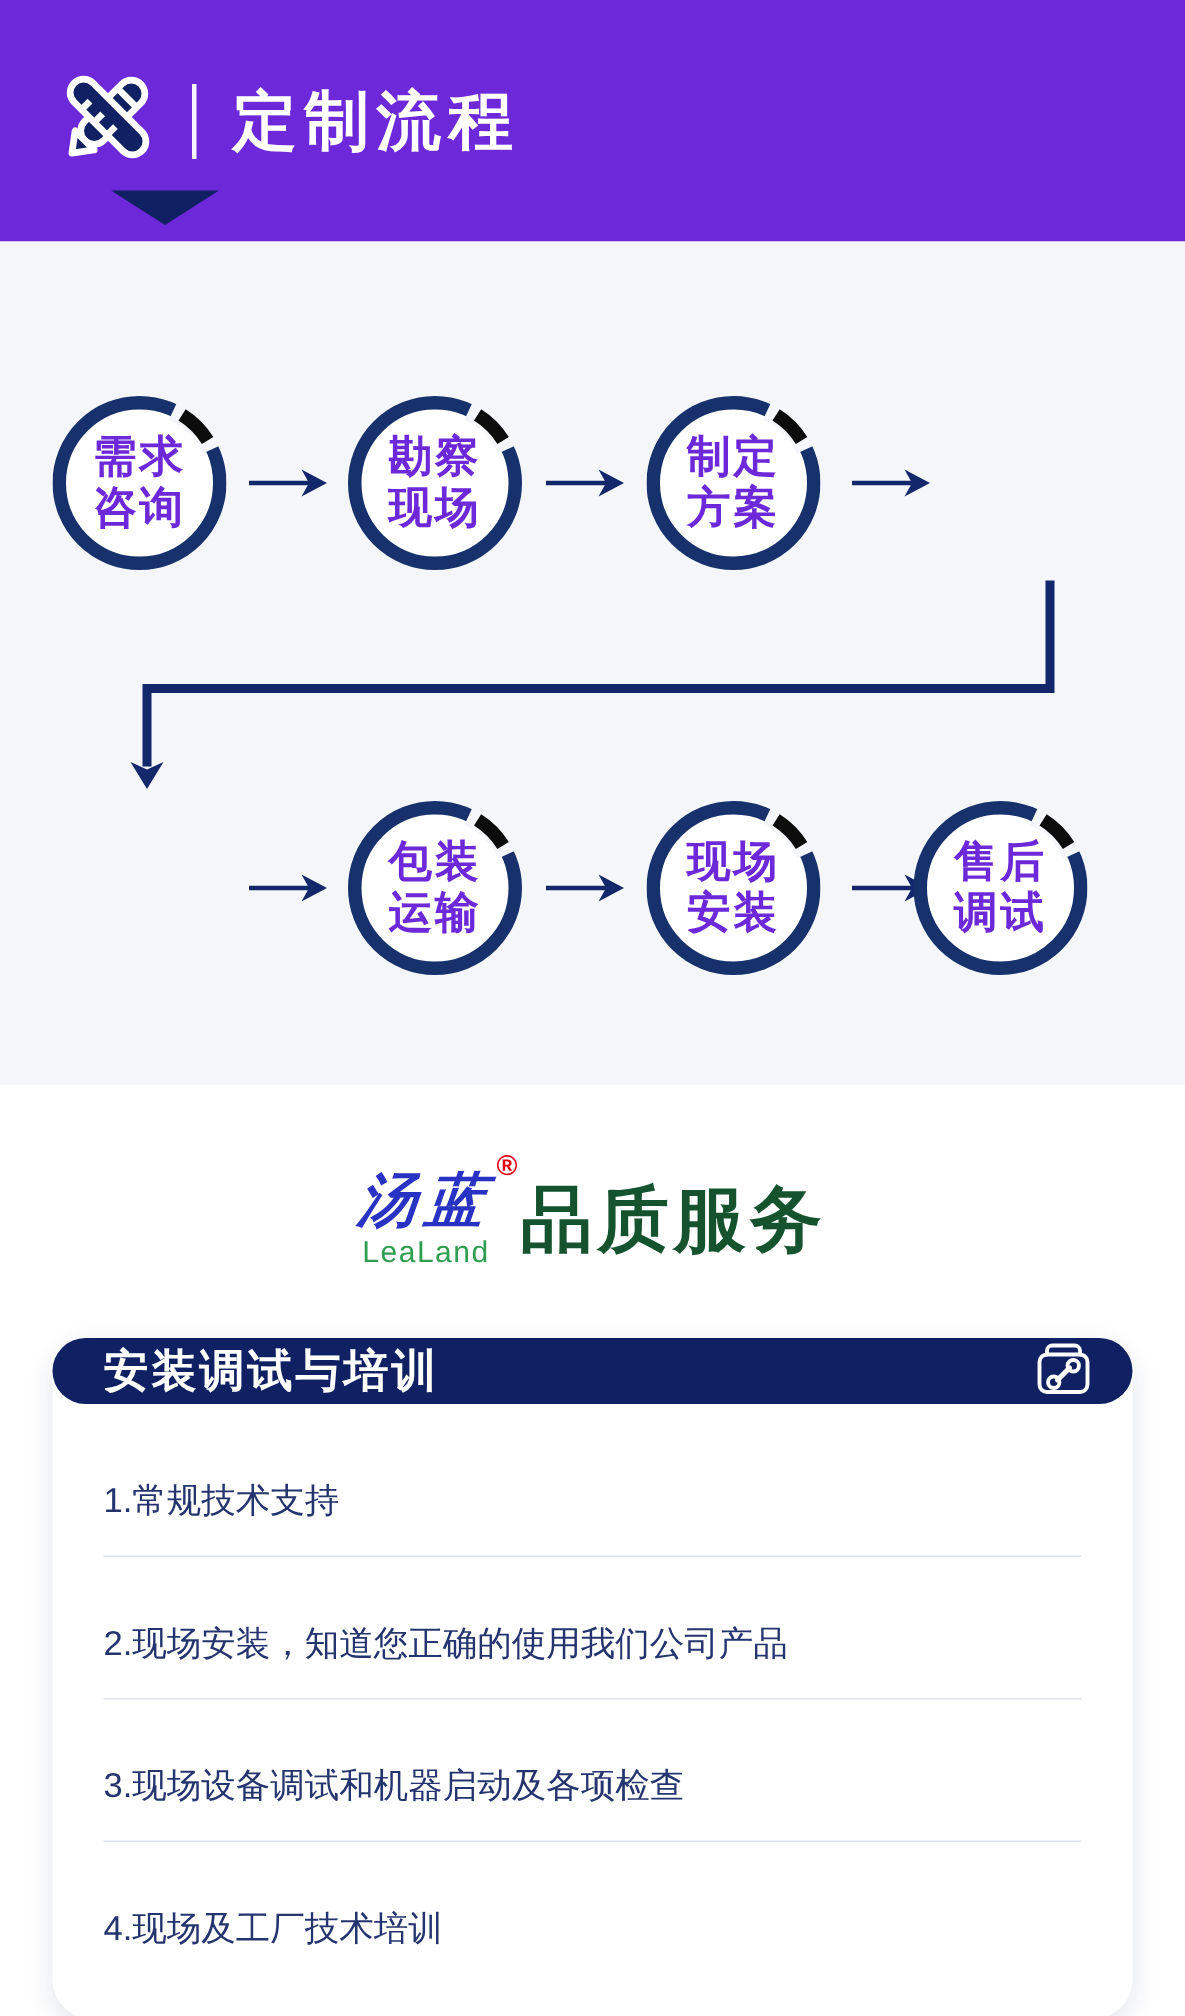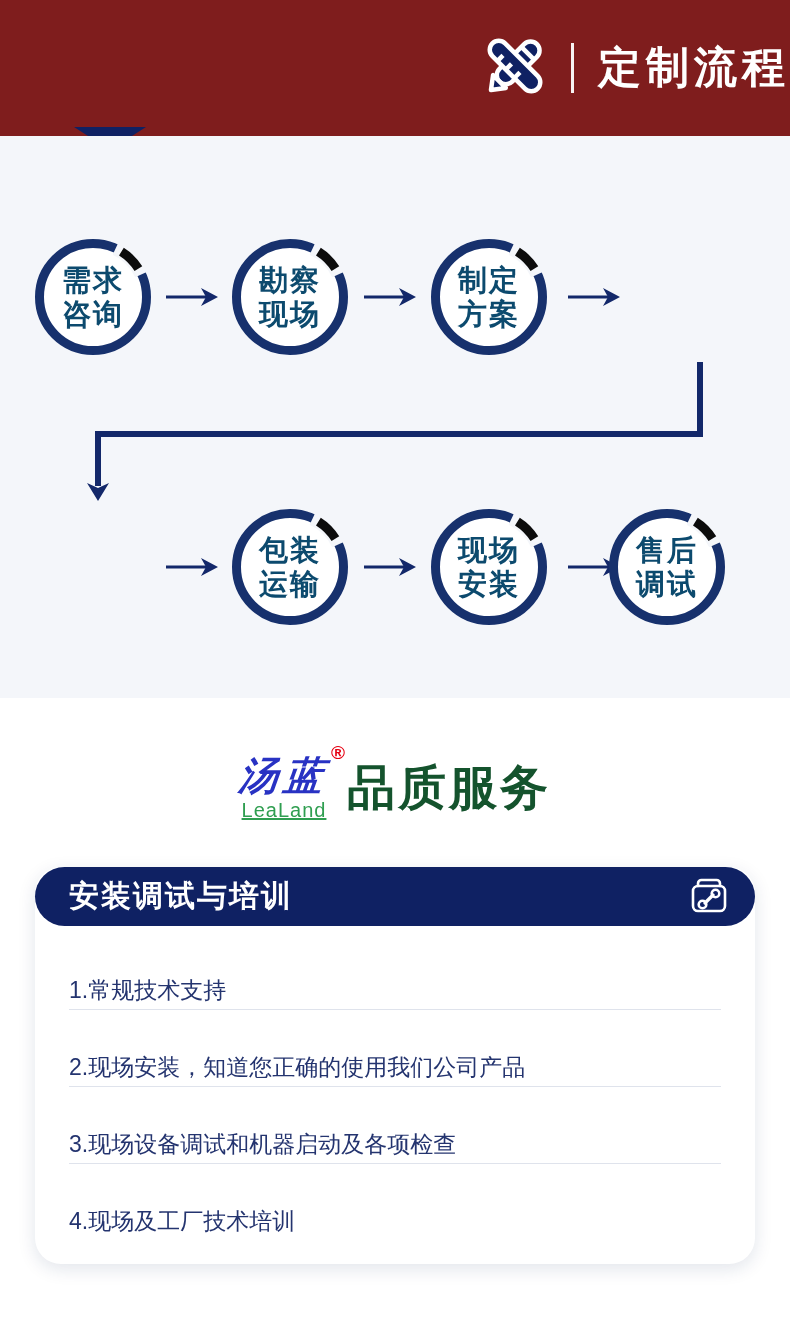--- a/index.html
+++ b/index.html
@@ -6,25 +6,24 @@
   html, body { background: #ffffff; }
   body {
     width: 790px;
     font-family: "Liberation Sans", "DejaVu Sans", sans-serif;
   }
   .page { position: relative; width: 790px; height: 1344px; background: #ffffff; overflow: hidden; }
 
   
   .header {
     position: relative;
-    height: 136px;
-    background: #7f1d1d;
+    height: 161px;
+    background: #6d28d9;
     display: flex;
     align-items: center;
-    justify-content: flex-end;
   }
   .header-icon { margin-left: 38px; flex: 0 0 auto; }
   .header-divider {
     width: 3px; height: 50px;
     background: rgba(255,255,255,0.95);
     margin: 0 24px 0 22px;
   }
   .header-title {
     color: #ffffff;
     font-size: 43px;
@@ -47,21 +46,21 @@
     background: #f4f6fa;
   }
   .flow-overlay { position: absolute; left: 0; top: 0; }
   .step { position: absolute; width: 116px; height: 116px; }
   .step svg { position: absolute; left: 0; top: 0; }
   .step-label {
     position: absolute; inset: 0;
     display: flex; flex-direction: column;
     align-items: center; justify-content: center;
     font-size: 29px; line-height: 34px;
-    font-weight: bold; color: #0c4a6e;
+    font-weight: bold; color: #6d28d9;
     letter-spacing: 2px;
     z-index: 2;
   }
 
   
   .brand {
     padding-top: 56px;
     display: flex;
     align-items: center;
     justify-content: center;
@@ -79,58 +78,57 @@
   .logo-reg {
     position: absolute; top: -12px; right: 2px;
     color: #e60012; font-size: 19px; font-weight: bold;
     font-style: normal;
   }
   .logo-en {
     color: #2f9e50;
     font-size: 20px;
     letter-spacing: 1px;
     line-height: 24px;
-    text-decoration: underline;
   }
   .brand-title {
     color: #14532d;
     font-size: 48px;
     font-weight: bold;
     letter-spacing: 3px;
   }
 
   
   .card {
     width: 720px;
     margin: 45px auto 0;
     background: #ffffff;
     border-radius: 26px;
     box-shadow: 0 5px 18px rgba(20, 40, 90, 0.12);
   }
   .card-header {
-    height: 59px;
+    height: 44px;
     background: #0f2163;
     border-radius: 30px;
     display: flex;
     align-items: center;
     justify-content: space-between;
     padding: 0 24px 0 34px;
   }
   .card-title {
     color: #ffffff;
     font-size: 30px;
     font-weight: bold;
     letter-spacing: 2px;
   }
   .card-body { padding: 7px 34px 24px; }
   .card-item {
     font-size: 23px;
     line-height: 27px;
     color: #24346f;
-    padding: 44px 0 5px;
+    padding: 44px 0 23px;
     border-bottom: 1px solid #dfe3ec;
   }
   .card-item:last-child { border-bottom: none; }
 </style>
 </head>
 <body>
 
 <div class="page">
 
   <div class="header">

